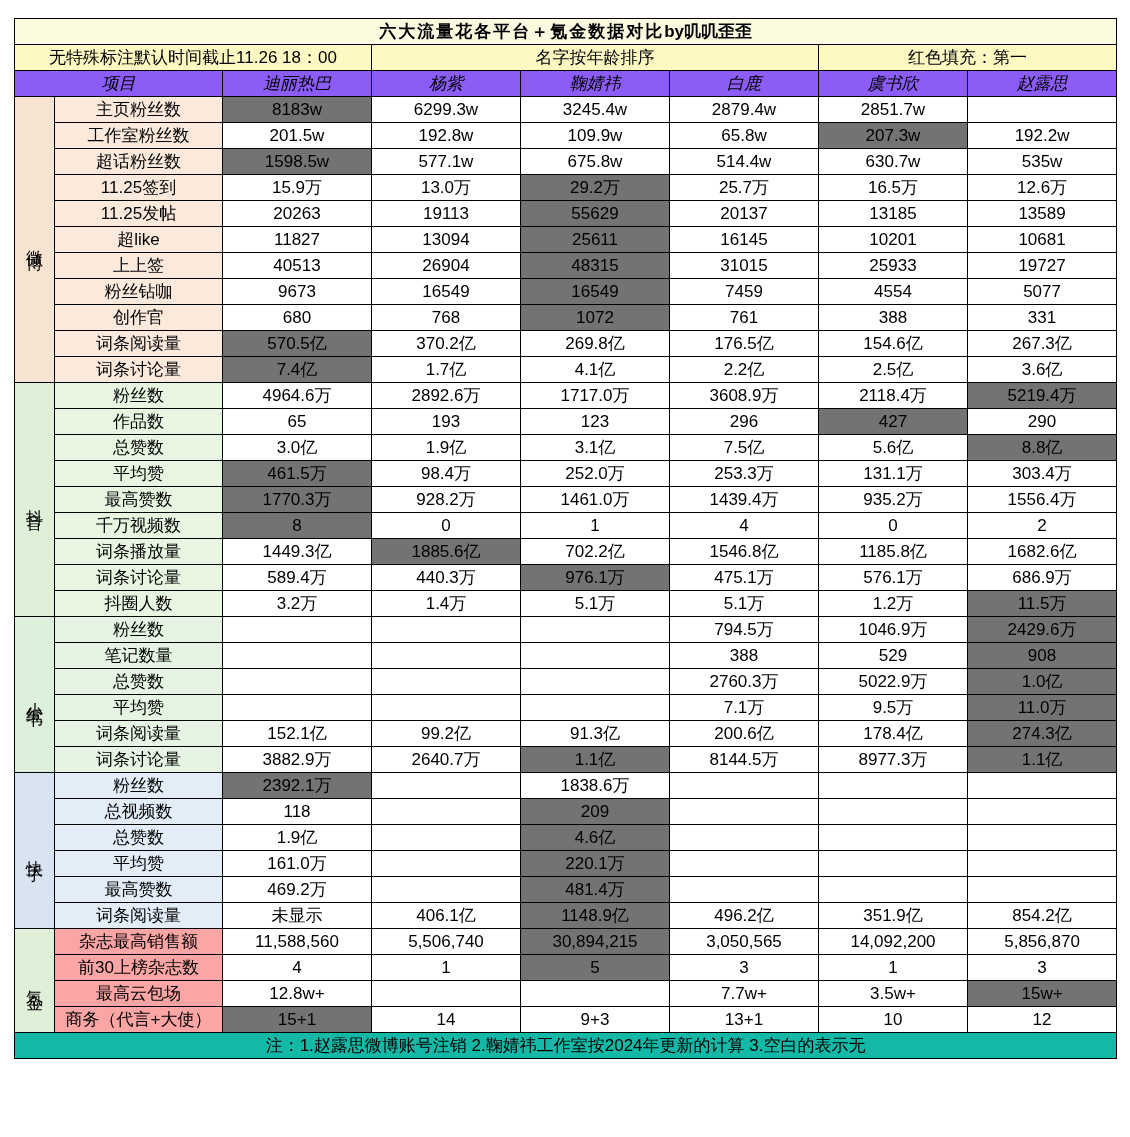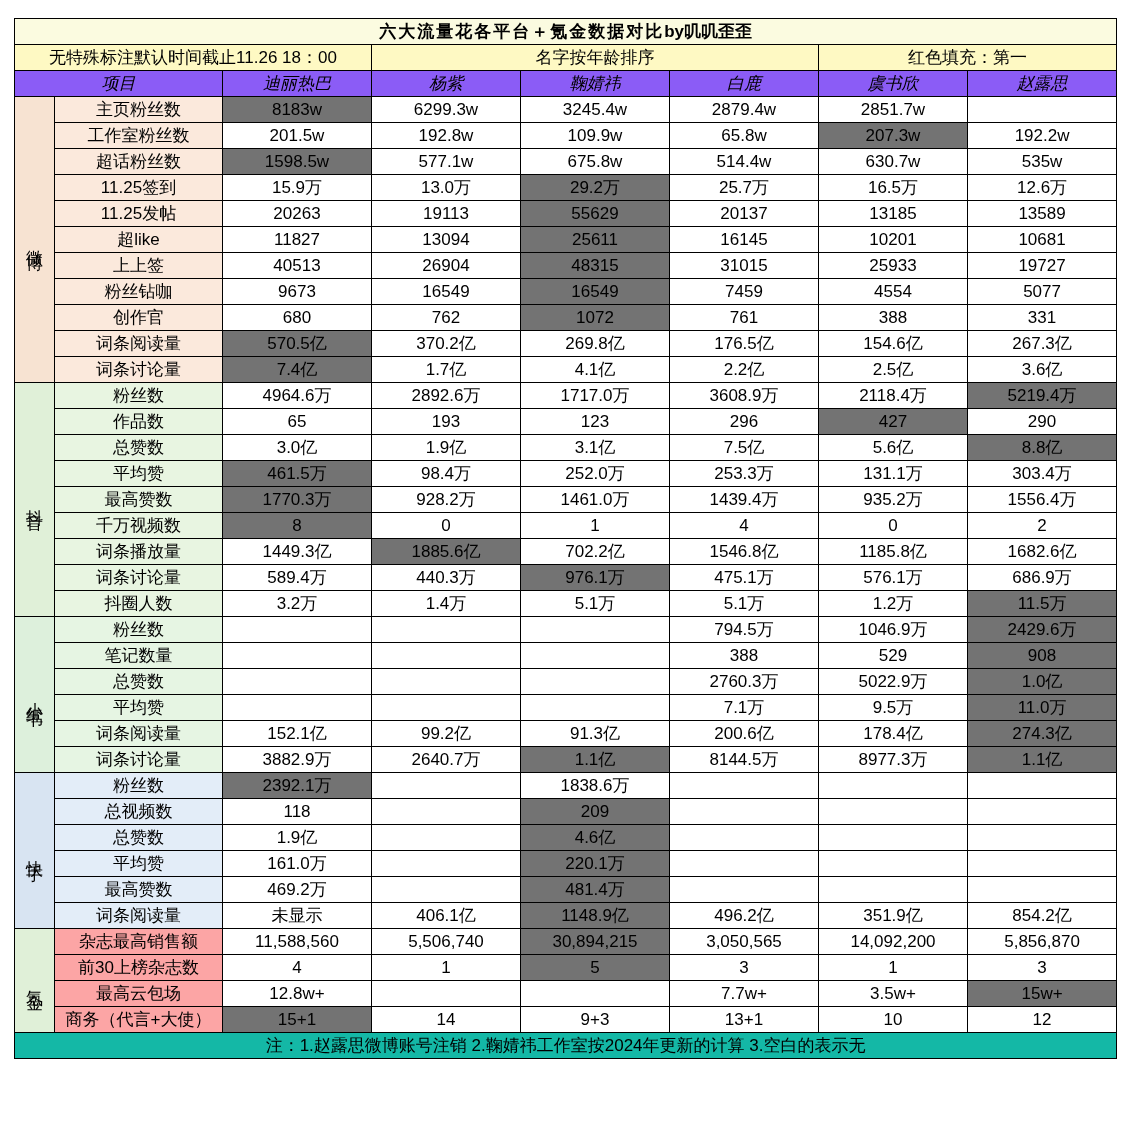--- a/index.html
+++ b/index.html
@@ -132,21 +132,21 @@
           <td>9673</td>
           <td>16549</td>
           <td class="hl">16549</td>
           <td>7459</td>
           <td>4554</td>
           <td>5077</td>
         </tr>
         <tr>
           <td class="item i-wb">创作官</td>
           <td>680</td>
-          <td>762</td>
+          <td>768</td>
           <td class="hl">1072</td>
           <td>761</td>
           <td>388</td>
           <td>331</td>
         </tr>
         <tr>
           <td class="item i-wb">词条阅读量</td>
           <td class="hl">570.5亿</td>
           <td>370.2亿</td>
           <td>269.8亿</td>

